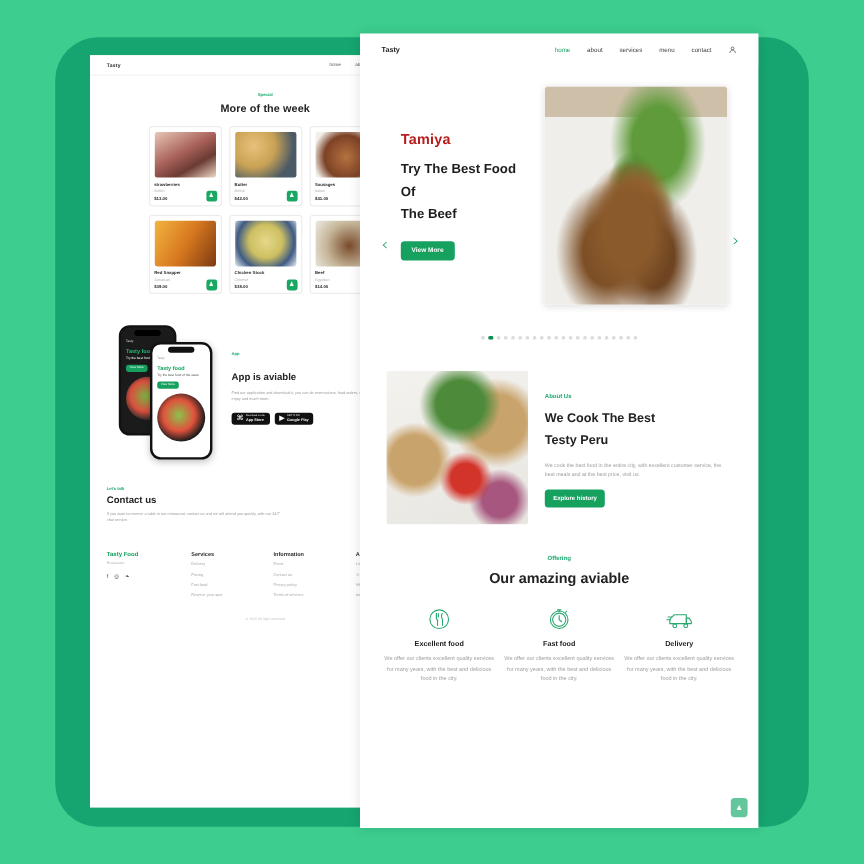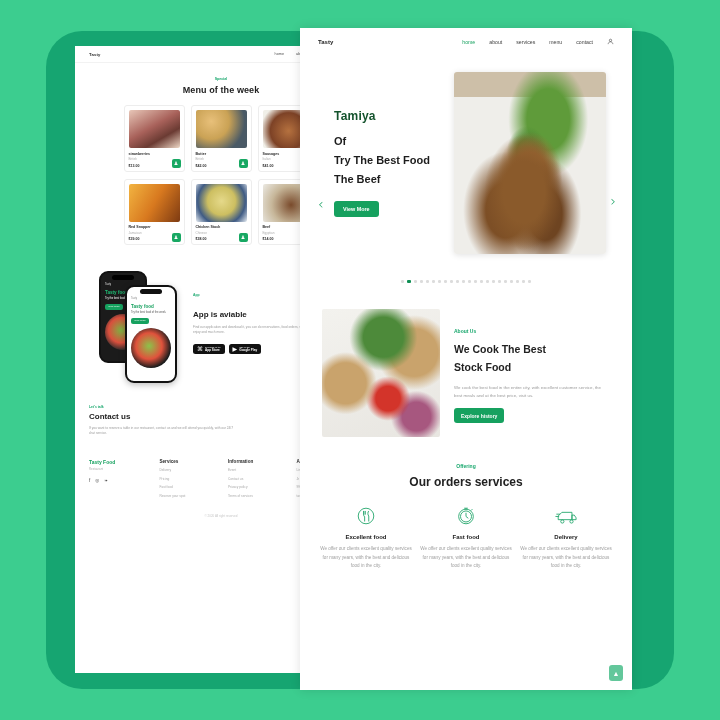--- a/index.html
+++ b/index.html
@@ -152,21 +152,21 @@
 
   
   #page-front .navbar { height: 28px; padding: 0 18px; }
   #page-front .brand { font-size: 6px; }
   #page-front .navlinks { gap: 14px; font-size: 5.2px; color: #3f3f3f; align-items:center;}
   #page-front .navlinks .active { color: #16a15f; }
   .user-ico { font-size: 6px; color: #444; }
 
   .hero { display: flex; padding: 16px 12px 0 22px; gap: 6px; align-items: center;}
   .hero-left { width: 126px; position: relative; padding-left: 12px;}
-  .hero-brand { color: #14532d; font-weight: 700; font-size: 12px; letter-spacing:.2px;}
+  .hero-brand { color: #b91c1c; font-weight: 700; font-size: 12px; letter-spacing:.2px;}
   .hero-h { font-size: 11px; font-weight: 700; line-height: 1.75; margin-top: 9px; color: #1d1d1d;}
   .hero-btn { font-size: 5.4px; padding: 5px 9px; border-radius: 3px; margin-top: 12px; }
   .arrow {
     position: absolute; color: #12a05f; font-size: 14px; font-weight: 300;
     font-family: "DejaVu Sans", sans-serif;
   }
   .arrow.left { left: 18px; top: 168px; }
   .arrow.right { right: 16px; top: 165px; }
   .hero-img {
     width: 152px; height: 182px; border-radius: 3px;
@@ -216,21 +216,21 @@
     <div class="navlinks">
       <span>home</span>
       <span>about</span>
       <span>services</span>
       <span>menu</span>
     </div>
   </div>
 
   <div class="sec-head">
     <div class="eyebrow">Special</div>
-    <div class="h-title">Menu of the week</div>
+    <div class="h-title">More of the week</div>
   </div>
 
   <div class="menu-grid">
     <div class="food-card">
       <div class="food-thumb" style="background-image:linear-gradient(150deg,#e8c7b8,#a8615a 45%,#6b3b33 70%,#efd9c7)"></div>
       <div class="food-name">strawberries</div>
       <div class="food-origin">British</div>
       <div class="food-price">$13.00</div>
       <div class="food-cart">♟</div>
     </div>
@@ -380,22 +380,22 @@
       </span>
     </div>
   </div>
 
   <div class="hero">
     <div class="arrow left">‹</div>
     <div class="arrow right">›</div>
     <div class="hero-left">
       <div class="hero-brand">Tamiya</div>
       <div class="hero-h">
+        <div>Try The Best Food</div>
         <div>Of</div>
-        <div>Try The Best Food</div>
         <div>The Beef</div>
       </div>
       <div class="btn-green hero-btn">View More</div>
     </div>
     <div class="hero-img" style="background-image:
         radial-gradient(ellipse at 46% 66%, #8a5a2b 0 18%, rgba(138,90,43,0) 34%),
         radial-gradient(ellipse at 34% 76%, #7d4f26 0 14%, rgba(125,79,38,0) 30%),
         radial-gradient(ellipse at 60% 78%, #6e4421 0 13%, rgba(110,68,33,0) 28%),
         radial-gradient(ellipse at 50% 57%, #9a6733 0 16%, rgba(154,103,51,0) 30%),
         radial-gradient(ellipse at 48% 44%, #4e8a33 0 9%, rgba(78,138,51,0) 18%),
@@ -433,30 +433,30 @@
         radial-gradient(circle at 20% 58%, #c9a36c 0 17%, rgba(201,163,108,0) 26%),
         radial-gradient(circle at 56% 70%, #d3342a 0 11%, rgba(211,52,42,0) 20%),
         radial-gradient(circle at 80% 84%, #a7577f 0 10%, rgba(167,87,127,0) 18%),
         radial-gradient(circle at 52% 22%, #4d8a3a 0 17%, rgba(77,138,58,0) 29%),
         radial-gradient(circle at 78% 34%, #c9a36c 0 19%, rgba(201,163,108,0) 30%),
         linear-gradient(160deg,#f3f2ee,#e8e6e1)"></div>
     <div class="about-copy">
       <div class="eyebrow">About Us</div>
       <div class="h-title">
         <div>We Cook The Best</div>
-        <div>Stock Food</div>
+        <div>Testy Peru</div>
       </div>
       <p class="muted">We cook the best food in the entire city, with excellent customer service, the best meals and at the best price, visit us.</p>
       <div class="btn-green about-btn">Explore history</div>
     </div>
   </div>
 
   <div class="services">
     <div class="eyebrow">Offering</div>
-    <div class="h-title">Our orders services</div>
+    <div class="h-title">Our amazing aviable</div>
     <div class="svc-grid">
 
       <div class="svc">
         <div class="svc-ico">
           <svg width="22" height="22" viewBox="0 0 48 48" fill="none" stroke="#2aa870" stroke-width="2">
             <circle cx="24" cy="24" r="17"></circle>
             <path d="M19 13v10a2 2 0 0 0 2 2h0v11"></path>
               <path d="M19 13v8M22.5 13v8"></path>
             <path d="M30 13c-2.5 2-2.5 9 0 11v12"></path>
           </svg>

